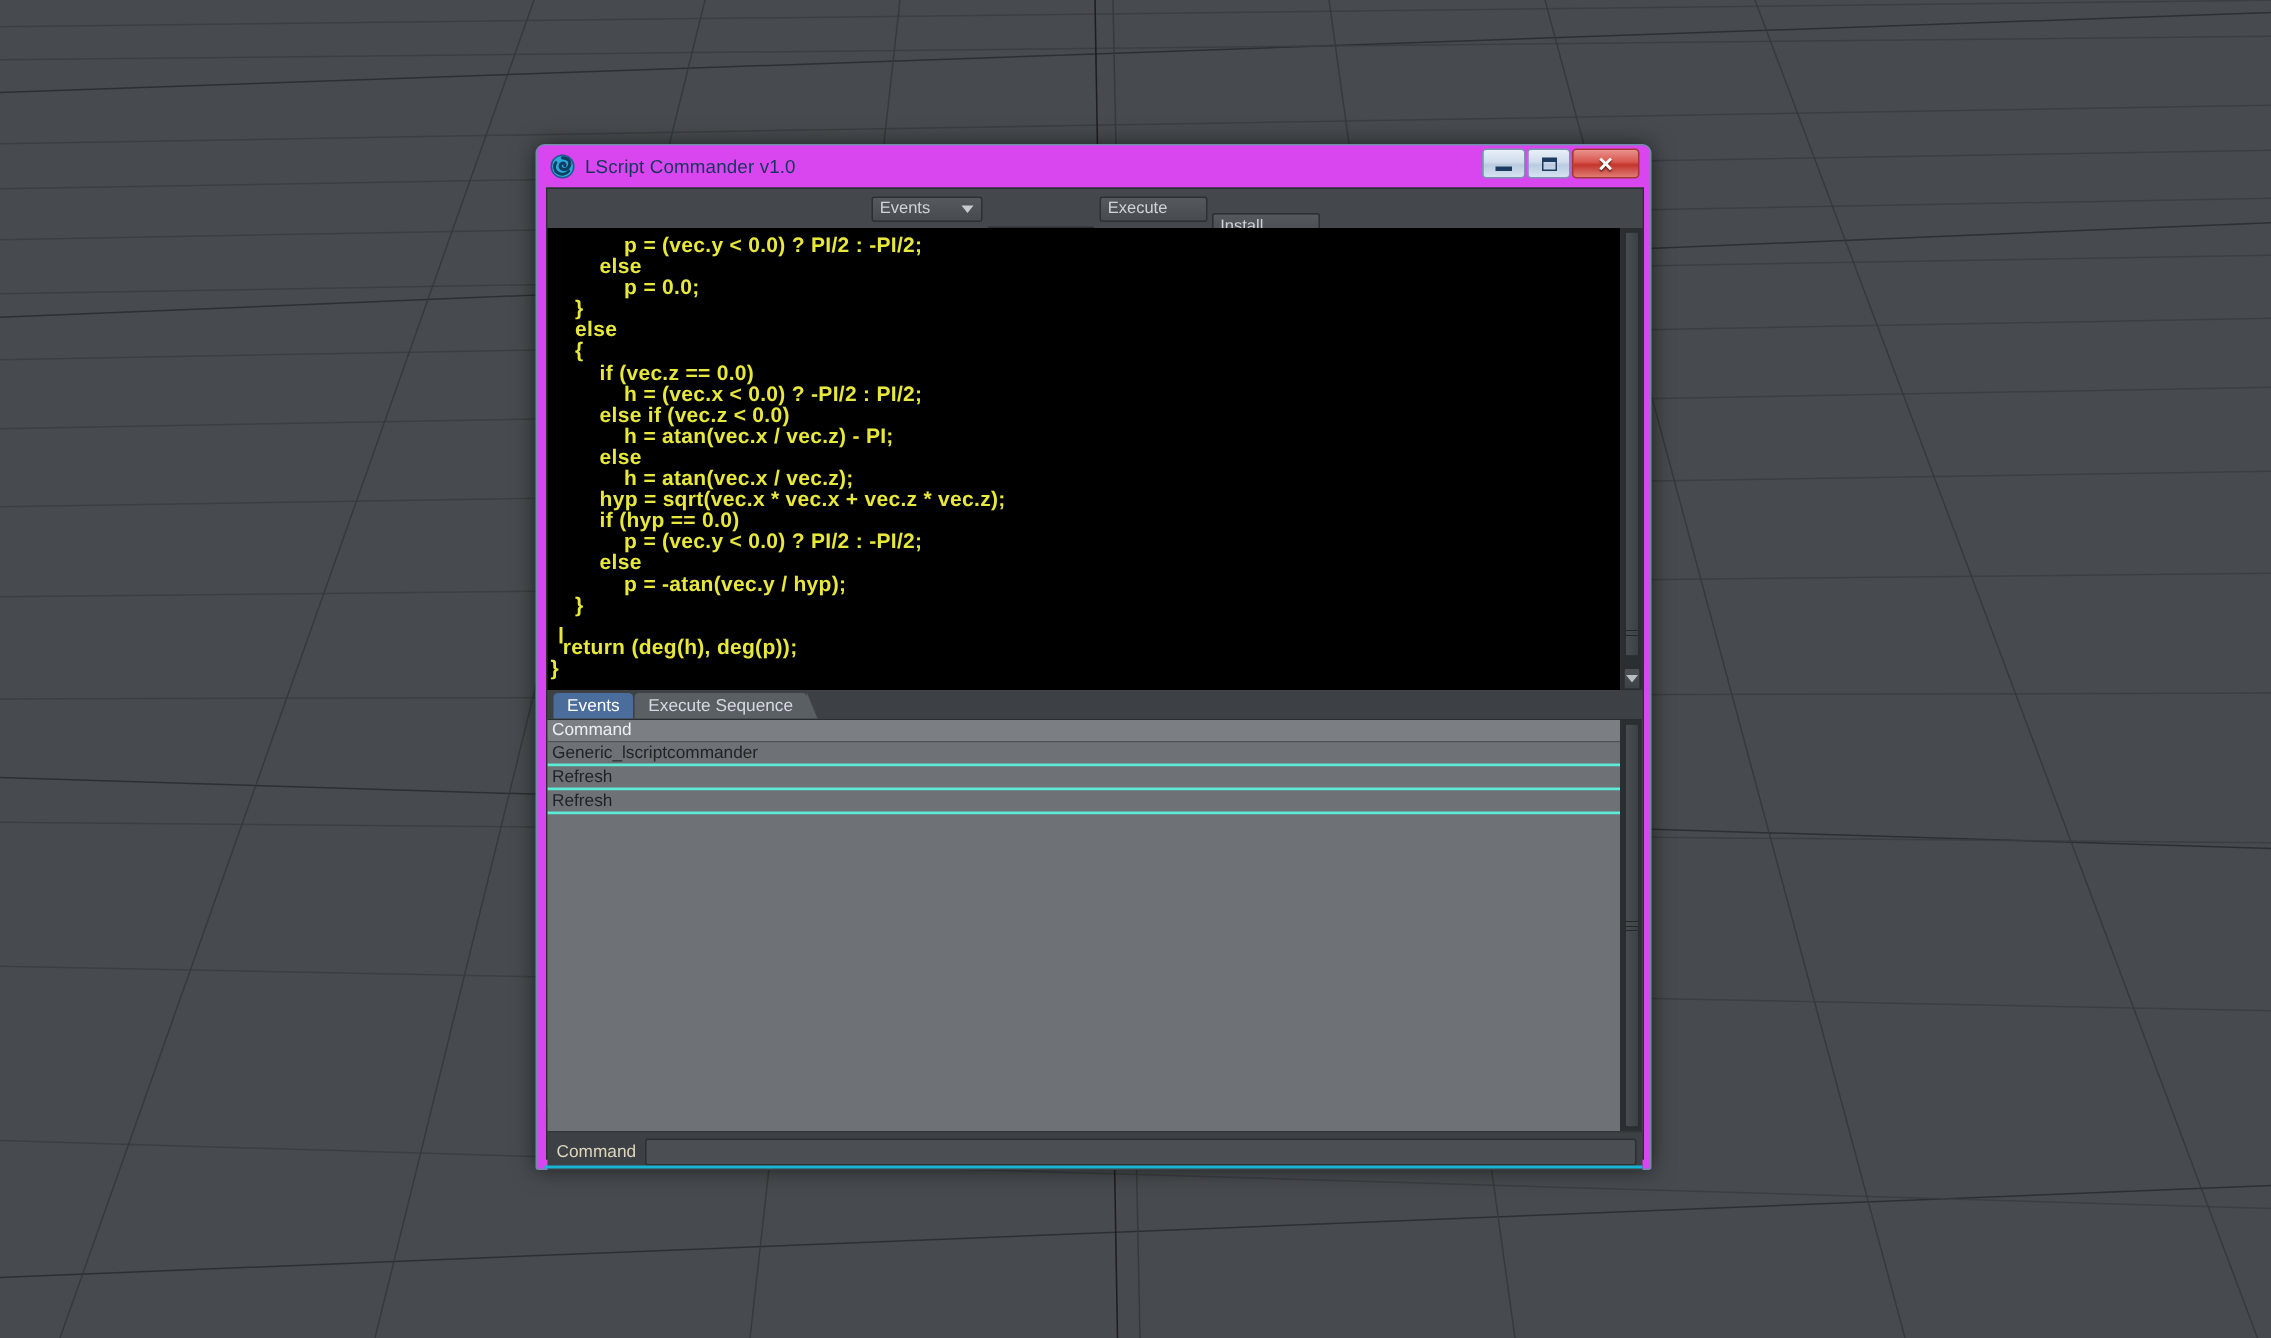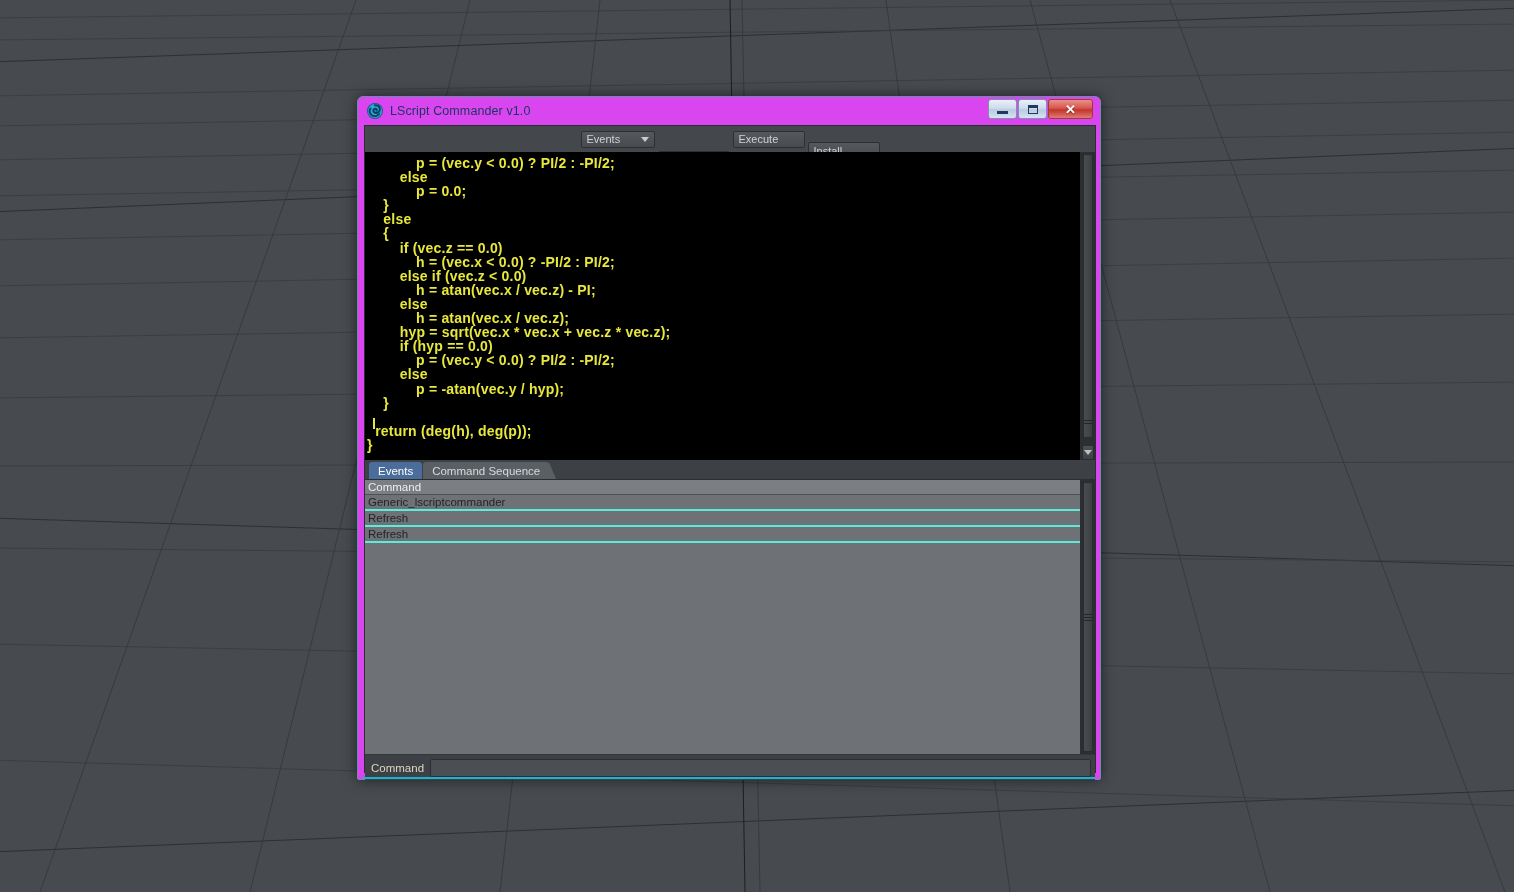--- a/index.html
+++ b/index.html
@@ -404,21 +404,21 @@
           <div class="d"></div>
         </div>
       </div>
     </div>
 
     <div id="tabstrip">
       <div class="tab active">
         <span>Events</span>
       </div>
       <div class="tab skew">
-        <span>Command Sequence</span>
+        <span>Execute Sequence</span>
       </div>
     </div>
 
     <div id="listwrap">
       <div id="listinner">
         <div id="colhead">
           <span>Command</span>
         </div>
         <div class="lrow">
           <span>Generic_lscriptcommander</span>

